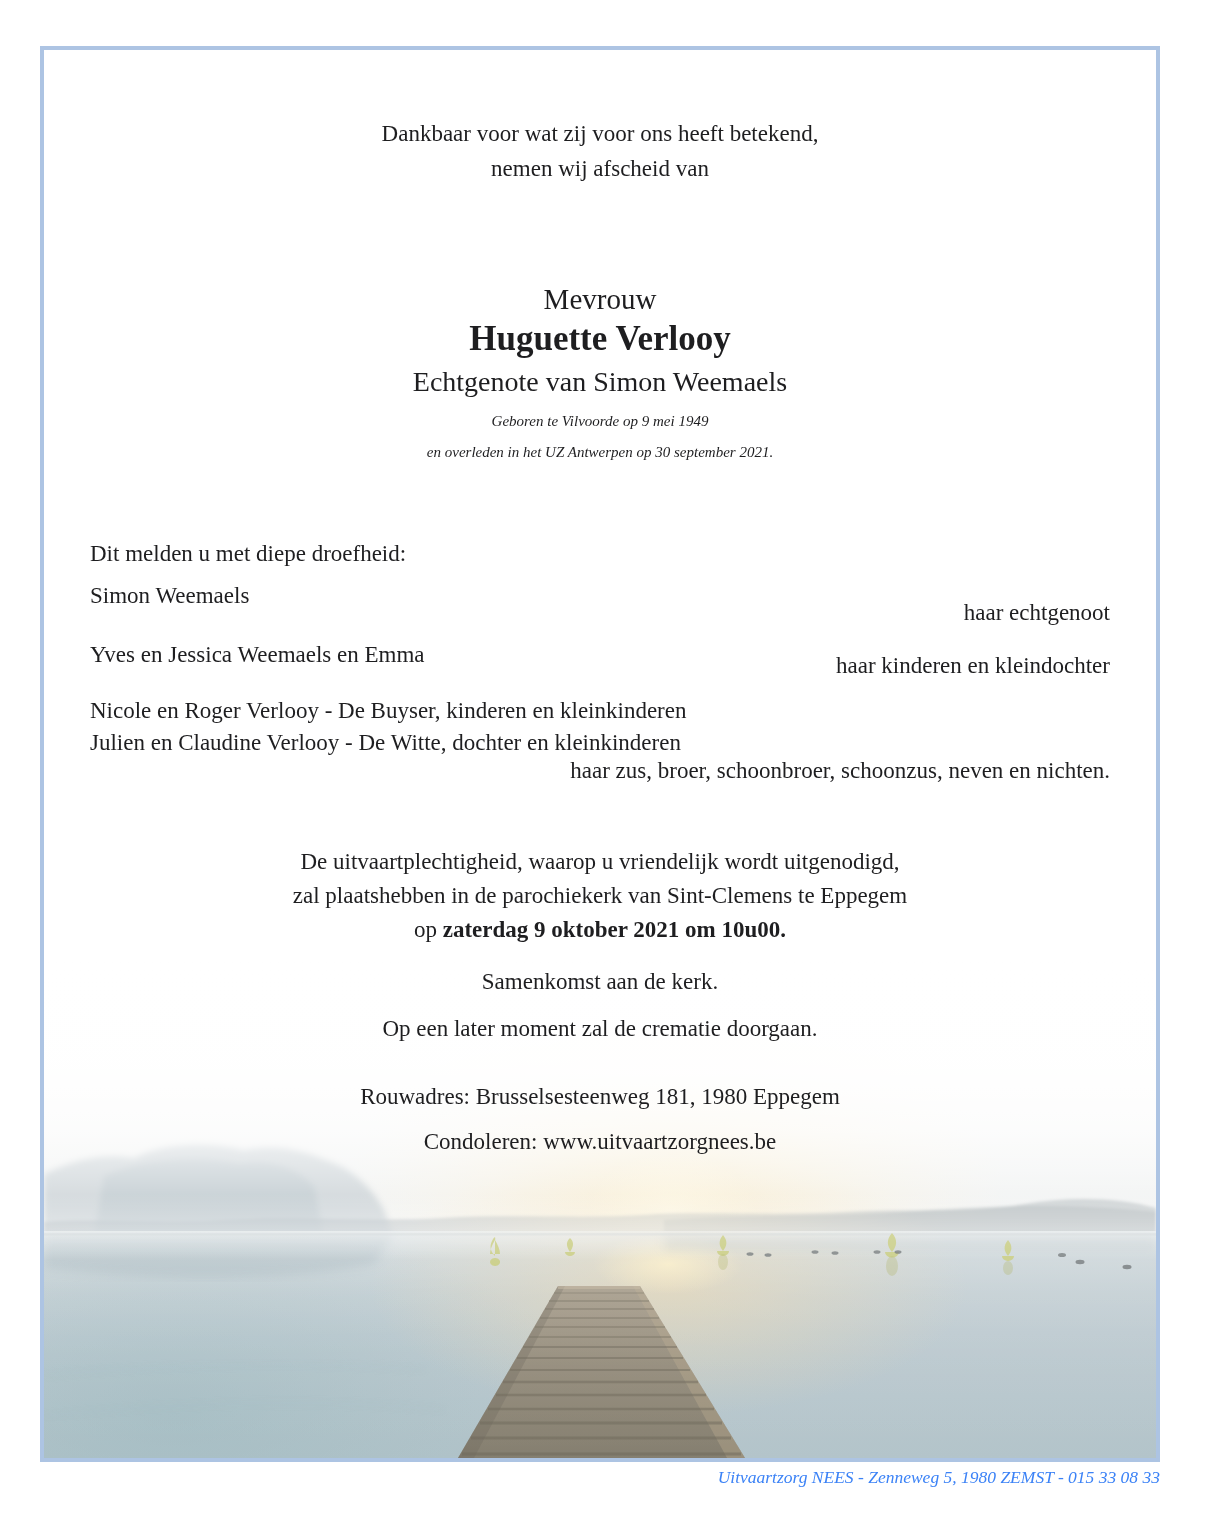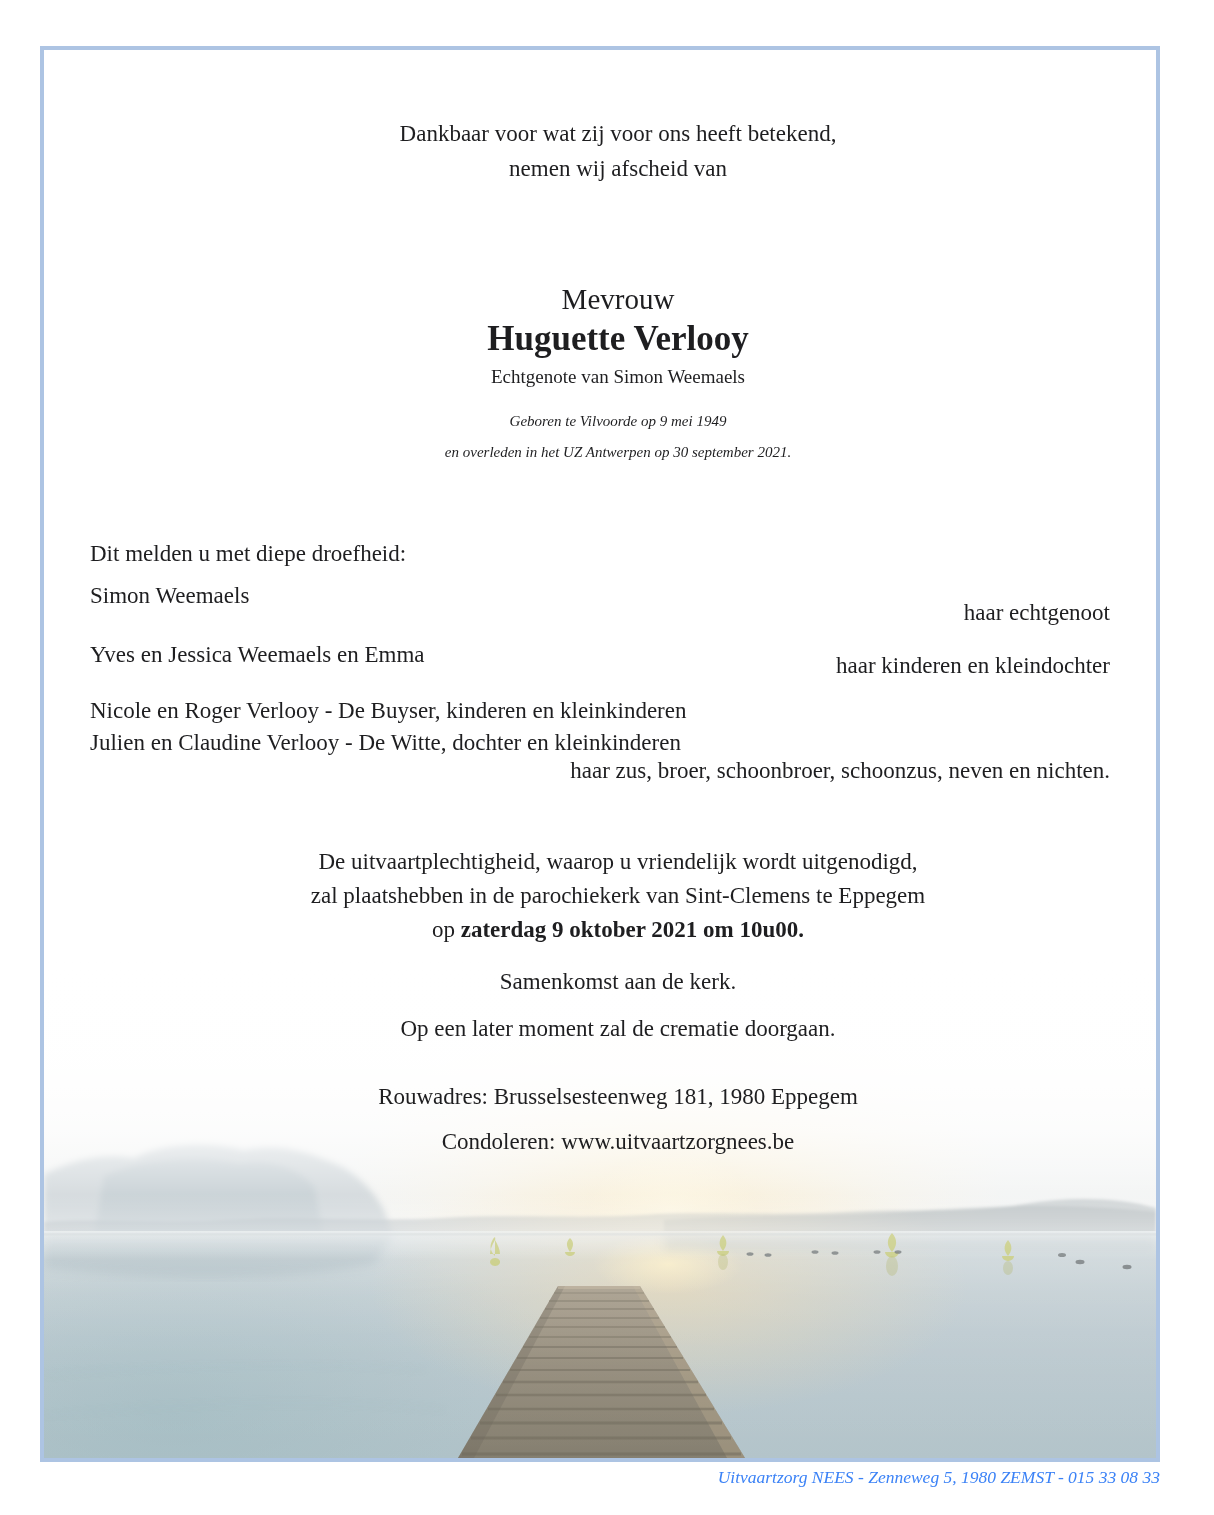--- a/index.html
+++ b/index.html
@@ -6,25 +6,25 @@
   body{
     width:1214px;height:1515px;position:relative;background:#ffffff;
     font-family:"Liberation Serif","DejaVu Serif",serif;color:#1e1e20;
     overflow:hidden;
   }
   .card{
     position:absolute;left:40px;top:46px;width:1120px;height:1416px;
     border:4px solid #adc4e3;box-sizing:border-box;background:#ffffff;
   }
   .abs{position:absolute;left:0;width:100%;}
-  .center{text-align:center;padding-left:18px;}
+  .center{text-align:center;}
   .opening{top:66px;font-size:23px;line-height:35px;}
   .honorific{top:233px;font-size:29px;}
   .deceased-name{top:269px;font-size:35px;font-weight:bold;}
-  .spouse-line{top:316px;font-size:19px;}
+  .spouse-line{top:316px;font-size:28px;}
   .dates{top:356px;font-size:15px;line-height:31px;font-style:italic;}
   .announce{left:46px;right:46px;width:auto;font-size:23px;}
   .intro{top:491px;}
   .rel-names-1{top:533px;}
   .rel-rel-1{top:550px;text-align:right;}
   .rel-names-2{top:592px;}
   .rel-rel-2{top:603px;text-align:right;}
   .rel-names-3a{top:648px;}
   .rel-names-3b{top:680px;}
   .rel-rel-3{top:708px;text-align:right;}

